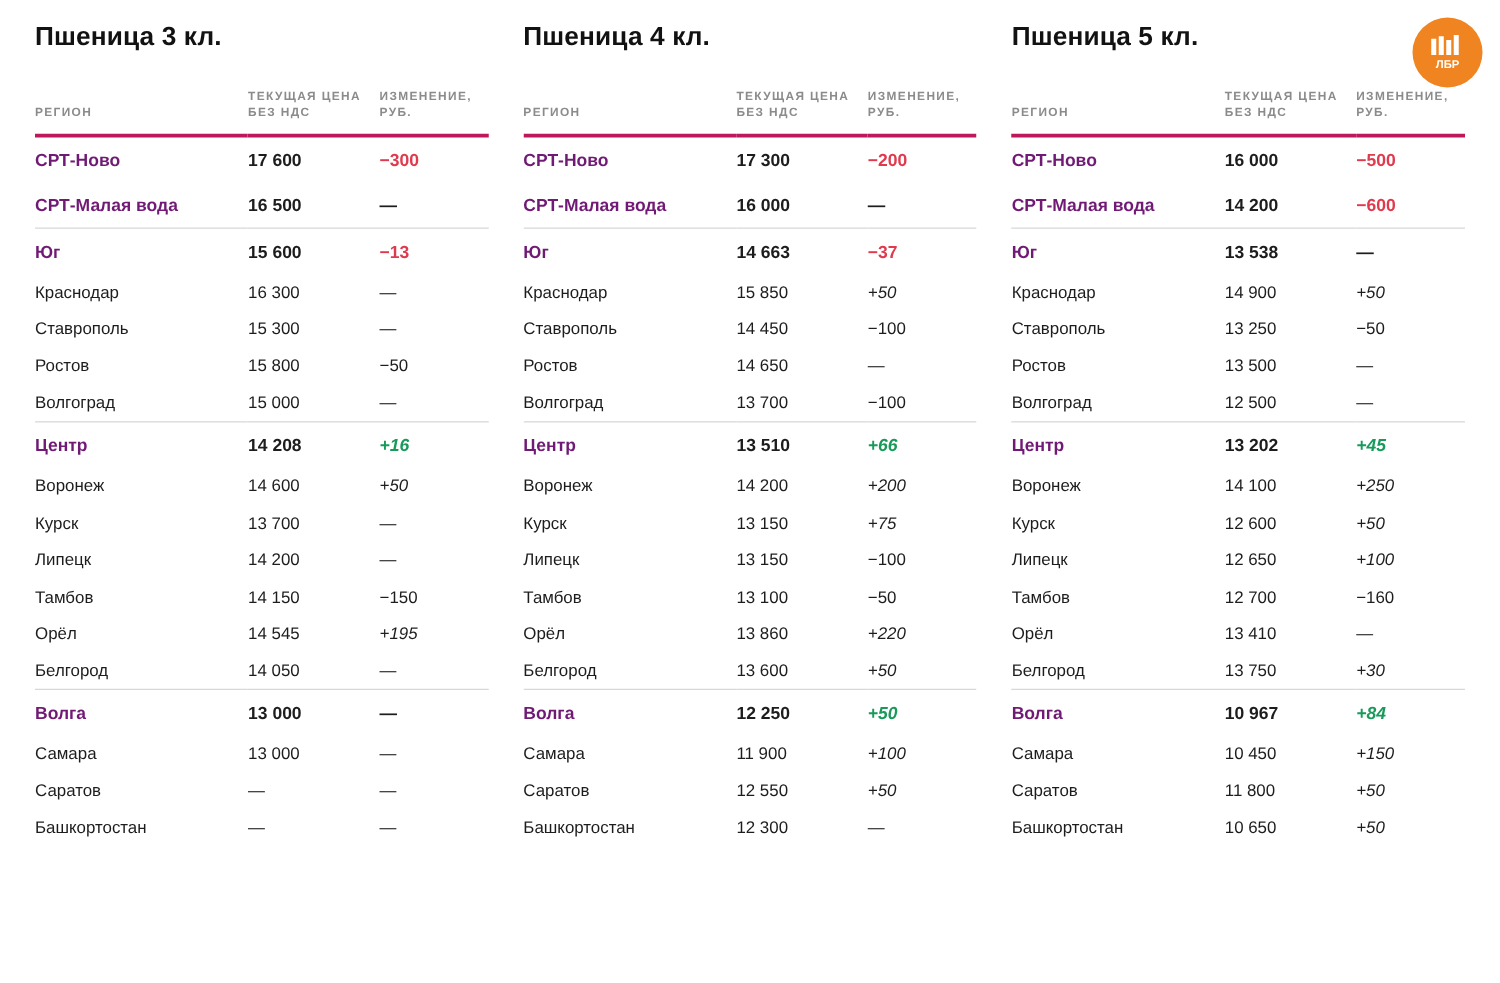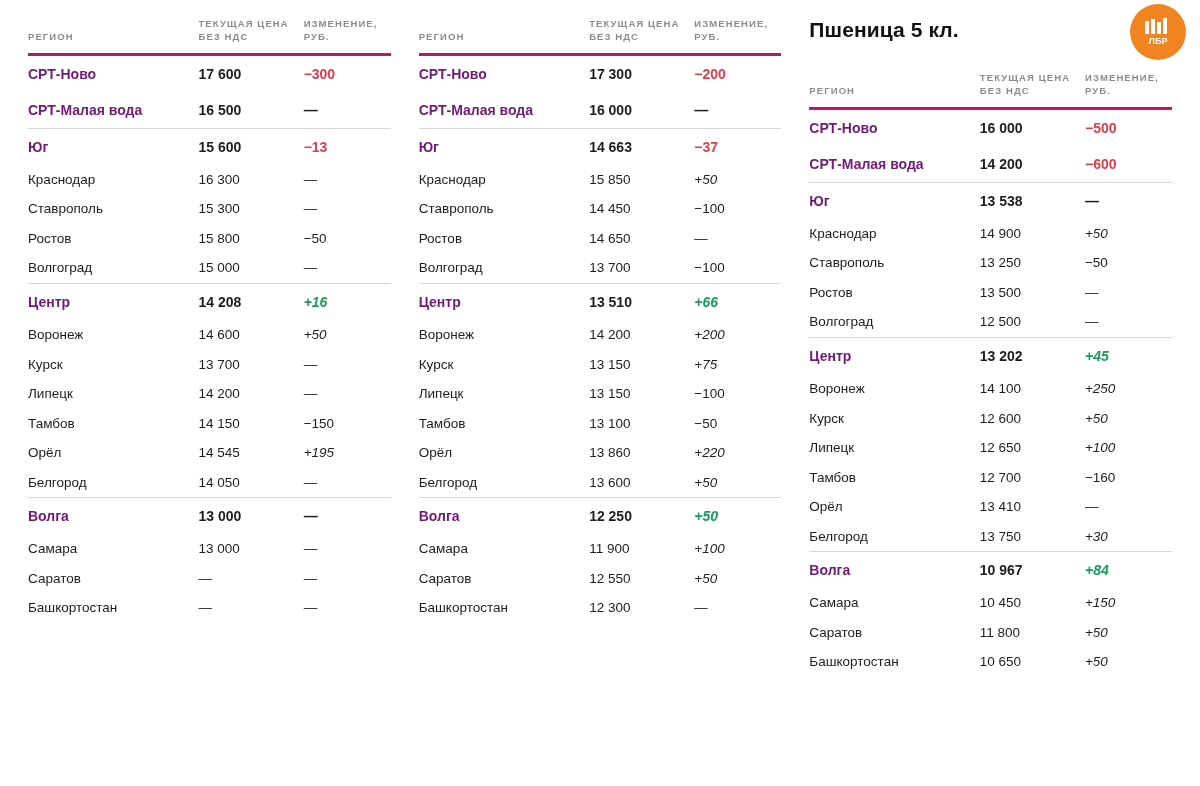--- a/index.html
+++ b/index.html
@@ -18,21 +18,21 @@
     position: relative;
     width: 1200px;
     height: 786px;
     box-sizing: border-box;
     padding: 18px 14px 0 14px;
     display: flex;
     gap: 0;
   }
   .logo {
     position: absolute;
-    top: 4px;
+    top: 14px;
     right: 14px;
     width: 56px;
     height: 56px;
     border-radius: 50%;
     background: #f08421;
     display: flex;
     align-items: center;
     justify-content: center;
   }
   .logo svg { display: block; }
@@ -109,20 +109,21 @@
     <svg width="34" height="34" viewBox="0 0 34 34" aria-hidden="true">
       <rect x="4" y="6" width="4" height="13" fill="#ffffff"></rect>
       <rect x="10" y="4" width="4" height="15" fill="#ffffff"></rect>
       <rect x="16" y="7" width="4" height="12" fill="#ffffff"></rect>
       <rect x="22" y="3" width="4" height="16" fill="#ffffff"></rect>
       <text x="17" y="29" font-family="Liberation Sans, sans-serif" font-size="9" font-weight="bold" fill="#ffffff" text-anchor="middle">ЛБР</text>
     </svg>
   </div>
 
   <div class="column">
+    <h2 class="col-title">Пшеница 3 кл.</h2>
     <table class="price-table">
       <colgroup>
           <col class="th-region">
           <col class="th-price">
           <col class="th-change">
         </colgroup>
       <thead>
         <tr class="head-row">
           <th>РЕГИОН</th>
           <th>ТЕКУЩАЯ ЦЕНА БЕЗ НДС</th>
@@ -218,20 +219,21 @@
           <tr class="sub">
             <td class="region">Башкортостан</td>
             <td class="price">—</td>
             <td class="change flat">—</td>
           </tr>
         </tbody>
     </table>
   </div>
 
   <div class="column">
+    <h2 class="col-title">Пшеница 4 кл.</h2>
     <table class="price-table">
       <colgroup>
           <col class="th-region">
           <col class="th-price">
           <col class="th-change">
         </colgroup>
       <thead>
         <tr class="head-row">
           <th>РЕГИОН</th>
           <th>ТЕКУЩАЯ ЦЕНА БЕЗ НДС</th>

